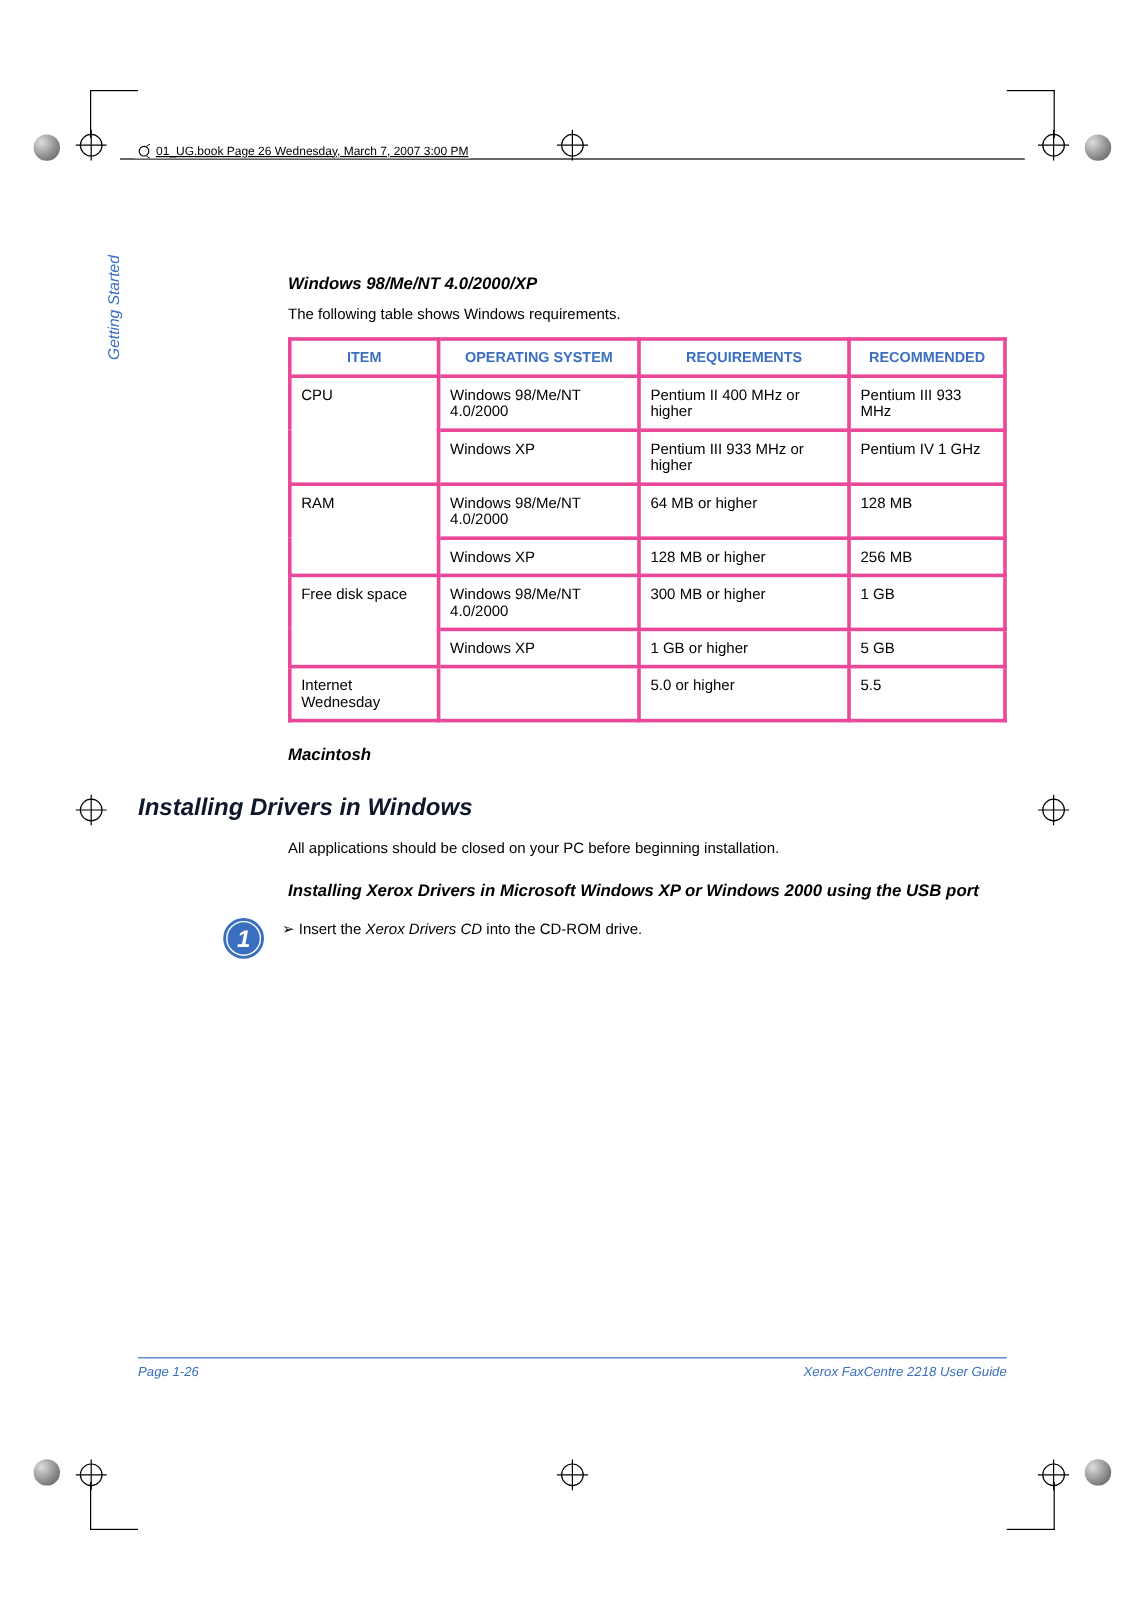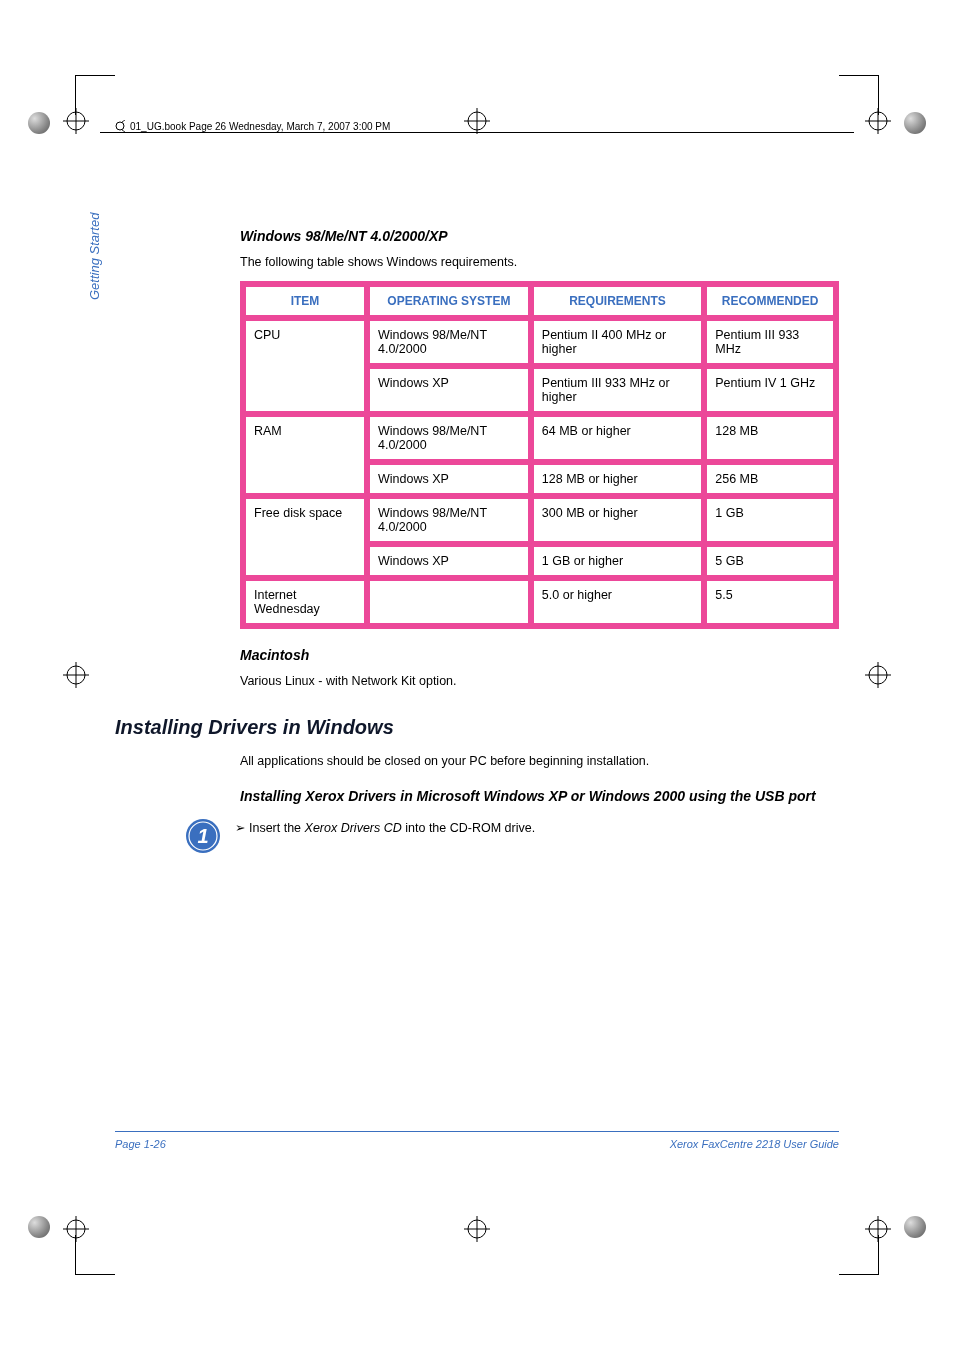--- a/index.html
+++ b/index.html
@@ -49,21 +49,21 @@
     position: absolute;
     left: 100px; right: 100px; top: 132px;
     border-bottom: 0.5px solid #000;
   }
   .header-text {
     position: absolute;
     left: 112px; top: 120px;
     font-size: 10px;
     background: #fff;
     padding: 0 2px;
-    display: flex; align-items: center; gap: 4px;
+    display: flex; align-items: center; gap: 4px; text-decoration: underline;
   }
   .ring-icon { width: 12px; height: 12px; display: inline-block; }
 
   .content {
     position: absolute;
     left: 115px; right: 115px; top: 210px; bottom: 140px;
   }
   .side-label {
     position: absolute;
     left: -28px; top: 0;
@@ -91,21 +91,21 @@
   p.para { font-size: 12.5px; margin-bottom: 10px; line-height: 1.35; }
 
   table.req {
     border-collapse: collapse;
     width: 100%;
     margin-top: 6px;
     margin-bottom: 6px;
     font-size: 12.5px;
   }
   table.req th, table.req td {
-    border: 6px solid #ec4899;
+    border: 3px solid #ec4899;
     padding: 7px 8px;
     text-align: left;
     vertical-align: top;
   }
   table.req th {
     color: #3a6fbf;
     font-weight: bold;
     text-align: center;
     font-size: 12px;
   }
@@ -266,21 +266,20 @@
             <td class="item">Internet Wednesday</td>
             <td></td>
             <td>5.0 or higher</td>
             <td>5.5</td>
           </tr>
         </tbody>
       </table>
 
       <h4 class="subhead">Macintosh</h4>
 
-      <p class="para">Various Linux - with Network Kit option.</p>
     </div>
 
     <h2 class="section-head body-full">Installing Drivers in Windows</h2>
 
     <div class="body">
       <p class="para">All applications should be closed on your PC before beginning installation.</p>
       <h4 class="subhead">Installing Xerox Drivers in Microsoft Windows XP or Windows 2000 using the USB port</h4>
     </div>
 
     <div class="step-row">

